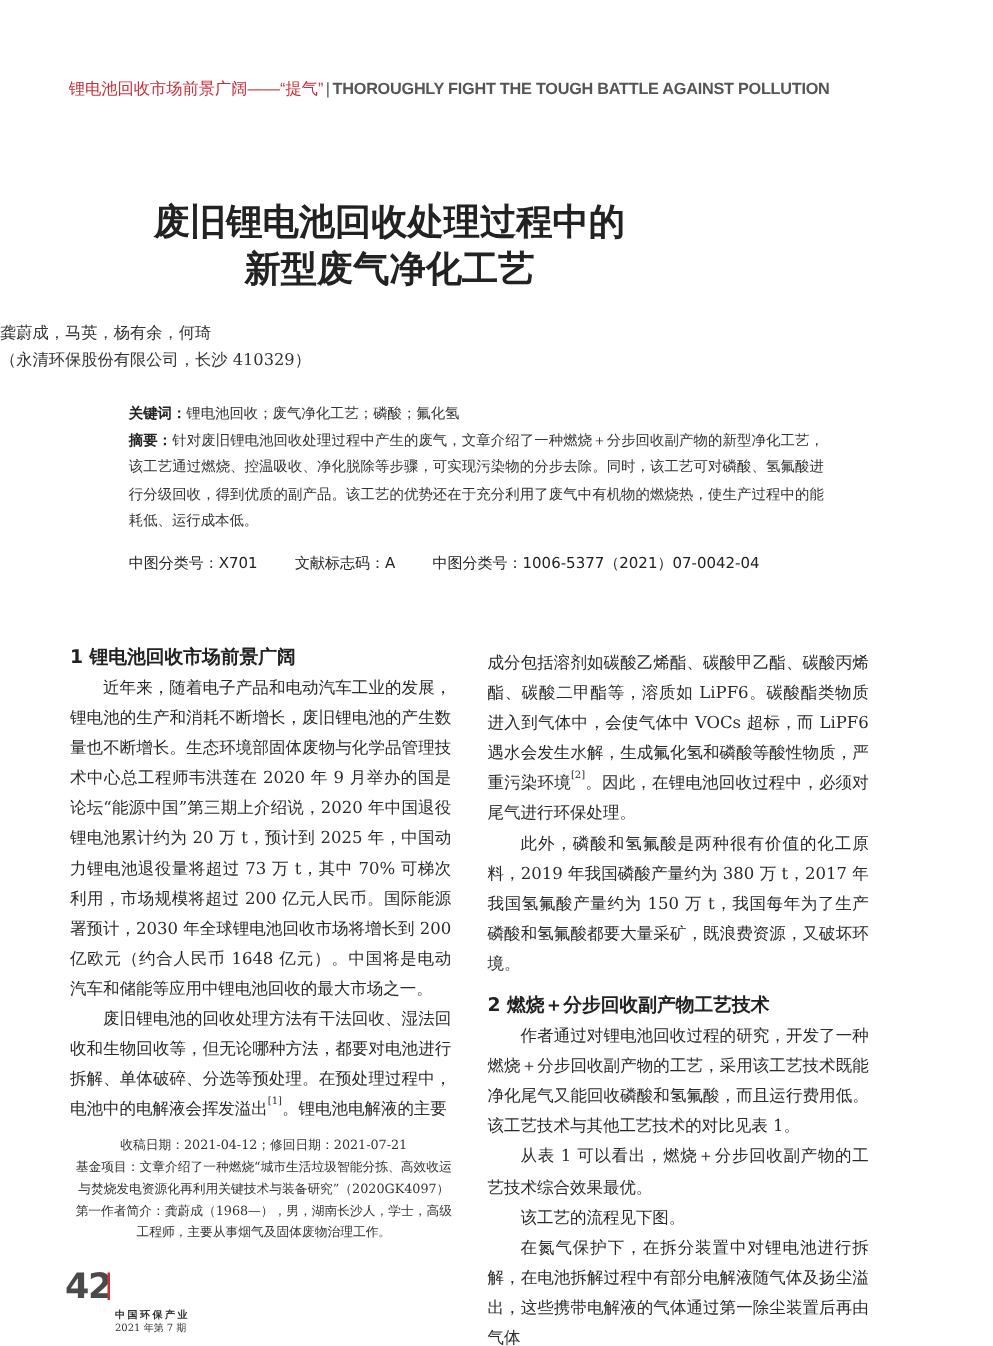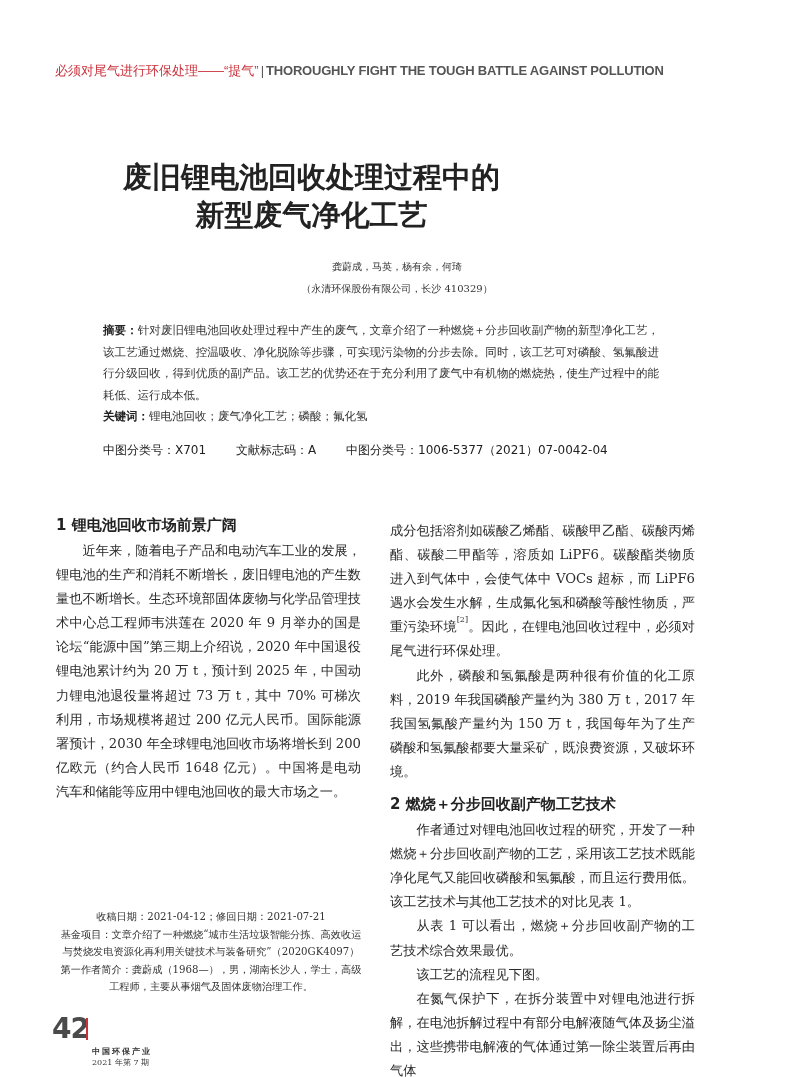--- a/index.html
+++ b/index.html
@@ -7,22 +7,22 @@
          font-family: "DejaVu Serif", "Liberation Serif", serif; color: #2a2a2a; }
   .header { position: absolute; left: 55px; top: 62px; font-size: 13px; white-space: nowrap;
             font-family: "Liberation Sans", "DejaVu Sans", sans-serif; }
   .header .cn { color: #c8303a; }
   .header .sep { color: #555; margin: 0 2px; }
   .header .en { color: #555; font-weight: bold; letter-spacing: -0.2px; }
   .title { position: absolute; left: 0; width: 643px; top: 158px; text-align: center;
            font-family: "DejaVu Sans", sans-serif; font-weight: bold; font-size: 29px;
            line-height: 38px; color: #222; }
   .title div { margin-left: -20px; }
-  .authors { position: absolute; left: 0; width: 794px; top: 256px; text-align: center;
-             font-size: 10px; line-height: 22px; color: #333; }
+  .authors { position: absolute; left: 0; width: 794px; top: 256px; text-align: left;
+             font-size: 13px; line-height: 22px; color: #333; }
   .abstract { position: absolute; left: 103px; width: 556px; top: 320px; font-size: 11.5px;
               line-height: 21.5px; color: #333; text-align: justify; }
   .abstract .lbl { font-family: "DejaVu Sans", sans-serif; font-weight: bold; color: #222; }
   .classline { position: absolute; left: 103px; top: 442px; font-size: 12px; color: #222;
                font-family: "DejaVu Sans", sans-serif; white-space: nowrap; }
   .classline span.item { margin-right: 26px; }
   .classline .k { font-weight: normal; }
   .col { position: absolute; width: 305px; font-size: 13.2px; line-height: 24.1px; color: #2a2a2a; text-align: justify; }
   .col.left { left: 56px; top: 513px; }
   .col.right { left: 390px; top: 519px; }
@@ -38,47 +38,48 @@
   .pagenum { position: absolute; left: 0; top: 0; font-family: "DejaVu Sans", sans-serif;
              font-weight: bold; font-size: 28px; line-height: 28px; color: #4a4a4a; letter-spacing: -1px; }
   .vbar { position: absolute; left: 34px; top: 3px; width: 2px; height: 22px; background: #c8303a; }
   .mag { position: absolute; left: 40px; top: 2px; font-size: 8px; line-height: 12px; color: #333; white-space: nowrap; }
   .mag .t1 { font-weight: bold; letter-spacing: 2px; margin-top: 28px; }
 </style>
 </head>
 <body>
 
 <div class="header">
-  <span class="cn">必须对尾气进行环保处理——“提气”</span><span class="sep">|</span><span class="en">THOROUGHLY FIGHT THE TOUGH BATTLE AGAINST POLLUTION</span>
+  <span class="cn">锂电池回收市场前景广阔——“提气”</span><span class="sep">|</span><span class="en">THOROUGHLY FIGHT THE TOUGH BATTLE AGAINST POLLUTION</span>
 </div>
 
 <div class="title">
   <div>废旧锂电池回收处理过程中的</div>
   <div>新型废气净化工艺</div>
 </div>
 
 <div class="authors">
   <div>龚蔚成，马英，杨有余，何琦</div>
   <div>（永清环保股份有限公司，长沙 410329）</div>
 </div>
 
 <div class="abstract">
+  <div><span class="lbl">关键词：</span><span>锂电池回收；废气净化工艺；磷酸；氟化氢</span></div>
   <div><span class="lbl">摘要：</span><span>针对废旧锂电池回收处理过程中产生的废气，文章介绍了一种燃烧＋分步回收副产物的新型净化工艺，该工艺通过燃烧、控温吸收、净化脱除等步骤，可实现污染物的分步去除。同时，该工艺可对磷酸、氢氟酸进行分级回收，得到优质的副产品。该工艺的优势还在于充分利用了废气中有机物的燃烧热，使生产过程中的能耗低、运行成本低。</span></div>
-  <div><span class="lbl">关键词：</span><span>锂电池回收；废气净化工艺；磷酸；氟化氢</span></div>
 </div>
 
 <div class="classline">
   <span class="item"><span class="k">中图分类号：</span><span>X701</span></span>
   <span class="item"><span class="k">文献标志码：</span><span>A</span></span>
   <span class="item"><span class="k">中图分类号：</span><span>1006-5377（2021）07-0042-04</span></span>
 </div>
 
 <div class="col left">
   <h2>1 锂电池回收市场前景广阔</h2>
   <p>近年来，随着电子产品和电动汽车工业的发展，锂电池的生产和消耗不断增长，废旧锂电池的产生数量也不断增长。生态环境部固体废物与化学品管理技术中心总工程师韦洪莲在 2020 年 9 月举办的国是论坛“能源中国”第三期上介绍说，2020 年中国退役锂电池累计约为 20 万 t，预计到 2025 年，中国动力锂电池退役量将超过 73 万 t，其中 70% 可梯次利用，市场规模将超过 200 亿元人民币。国际能源署预计，2030 年全球锂电池回收市场将增长到 200 亿欧元（约合人民币 1648 亿元）。中国将是电动汽车和储能等应用中锂电池回收的最大市场之一。</p>
+  <p><span>废旧锂电池的回收处理方法有干法回收、湿法回收和生物回收等，但无论哪种方法，都要对电池进行拆解、单体破碎、分选等预处理。在预处理过程中，电池中的电解液会挥发溢出</span><sup>[1]</sup><span>。锂电池电解液的主要</span></p>
 </div>
 
 <div class="col right">
   <p class="noindent"><span>成分包括溶剂如碳酸乙烯酯、碳酸甲乙酯、碳酸丙烯酯、碳酸二甲酯等，溶质如 LiPF6。碳酸酯类物质进入到气体中，会使气体中 VOCs 超标，而 LiPF6 遇水会发生水解，生成氟化氢和磷酸等酸性物质，严重污染环境</span><sup>[2]</sup><span>。因此，在锂电池回收过程中，必须对尾气进行环保处理。</span></p>
   <p>此外，磷酸和氢氟酸是两种很有价值的化工原料，2019 年我国磷酸产量约为 380 万 t，2017 年我国氢氟酸产量约为 150 万 t，我国每年为了生产磷酸和氢氟酸都要大量采矿，既浪费资源，又破坏环境。</p>
   <h2>2 燃烧＋分步回收副产物工艺技术</h2>
   <p>作者通过对锂电池回收过程的研究，开发了一种燃烧＋分步回收副产物的工艺，采用该工艺技术既能净化尾气又能回收磷酸和氢氟酸，而且运行费用低。该工艺技术与其他工艺技术的对比见表 1。</p>
   <p>从表 1 可以看出，燃烧＋分步回收副产物的工艺技术综合效果最优。</p>
   <p>该工艺的流程见下图。</p>
   <p>在氮气保护下，在拆分装置中对锂电池进行拆解，在电池拆解过程中有部分电解液随气体及扬尘溢出，这些携带电解液的气体通过第一除尘装置后再由气体</p>

